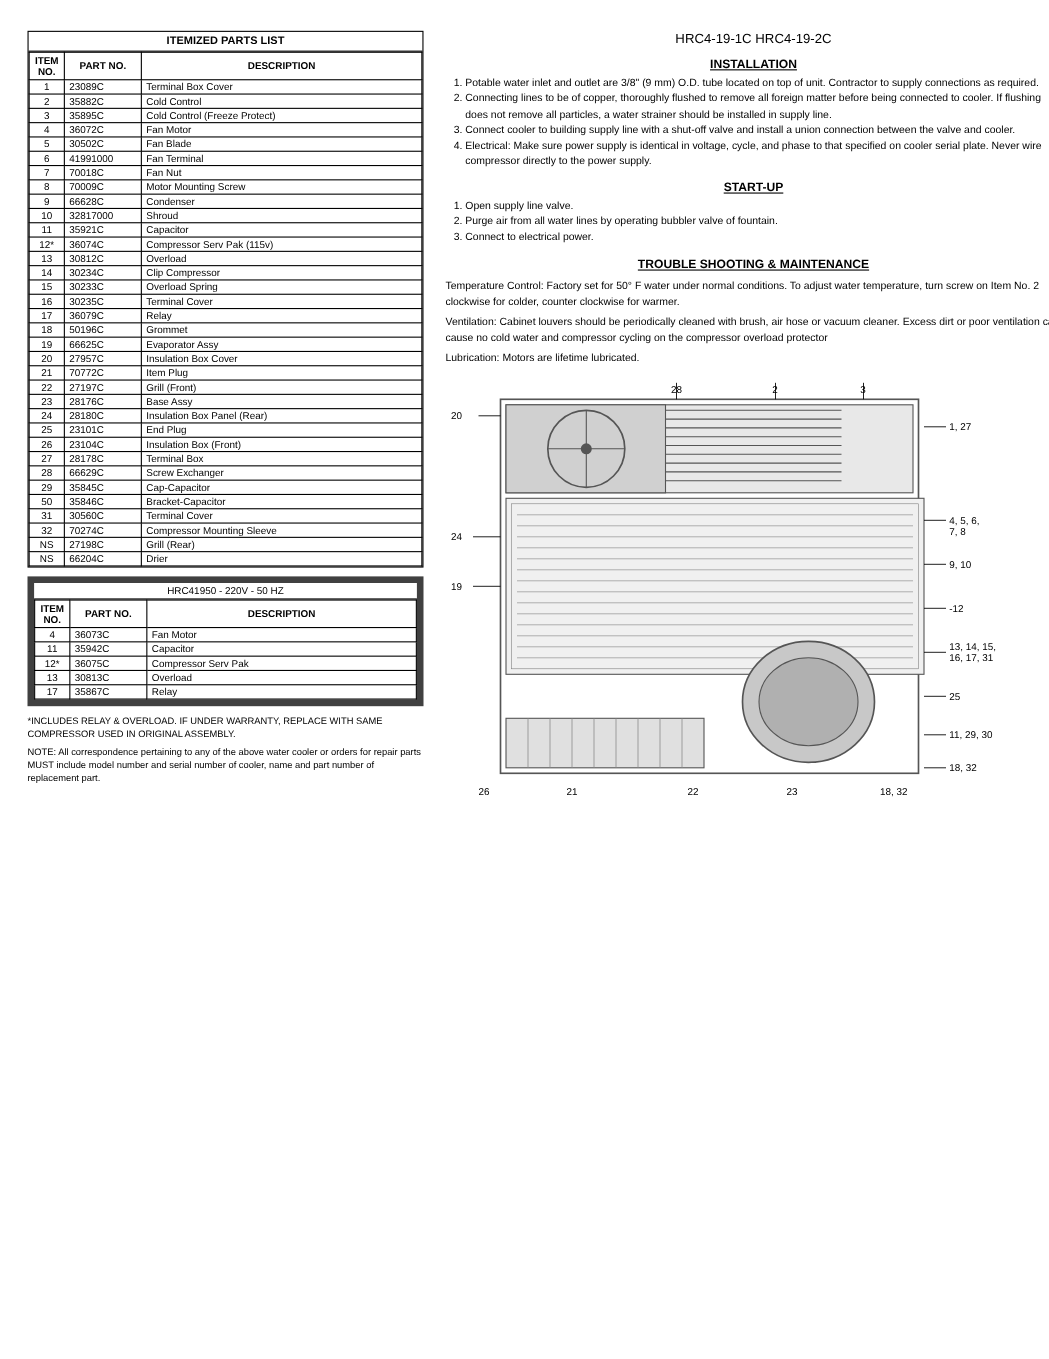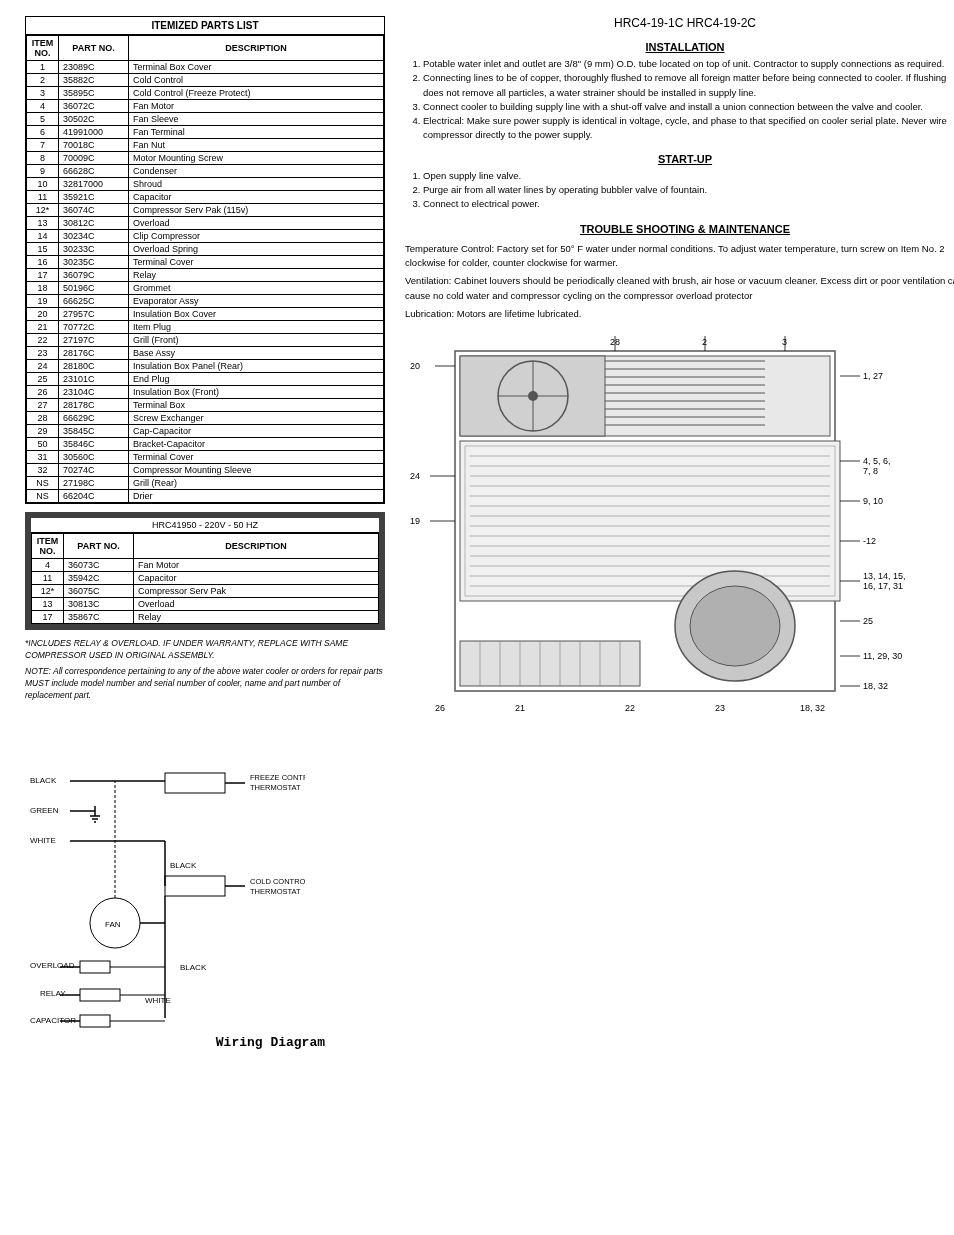--- a/index.html
+++ b/index.html
@@ -7,23 +7,23 @@
       width: 954px;
       min-height: 1235px;
       background: #fff;
       font-family: Arial, Helvetica, sans-serif;
       font-size: 10px;
       color: #000;
     }
     .page {
       width: 766px;
       min-height: 1235px;
-      padding: 16px 25px;
+      padding: 28px 25px;
       display: flex;
-      flex-direction: column;
+      flex-direction: row;
     }
     .top-section {
       display: flex;
       gap: 20px;
       margin-bottom: 10px;
     }
     .left-column {
       width: 360px;
       flex-shrink: 0;
     }
@@ -72,21 +72,20 @@
     }
     .small-table-title {
       text-align: center;
       font-size: 9px;
       border-bottom: 1px solid #000;
       padding: 2px;
     }
     .notes-section {
       font-size: 8.5px;
       line-height: 1.4;
-      font-style: italic;
     }
     .notes-section p {
       margin-bottom: 4px;
     }
     .section-title {
       font-weight: bold;
       font-size: 11px;
       text-decoration: underline;
       margin-bottom: 4px;
     }
@@ -175,21 +174,21 @@
                 <td>Cold Control (Freeze Protect)</td>
               </tr>
               <tr>
                 <td>4</td>
                 <td>36072C</td>
                 <td>Fan Motor</td>
               </tr>
               <tr>
                 <td>5</td>
                 <td>30502C</td>
-                <td>Fan Sleeve</td>
+                <td>Fan Blade</td>
               </tr>
               <tr>
                 <td>6</td>
                 <td>41991000</td>
                 <td>Fan Terminal</td>
               </tr>
               <tr>
                 <td>7</td>
                 <td>70018C</td>
                 <td>Fan Nut</td>

